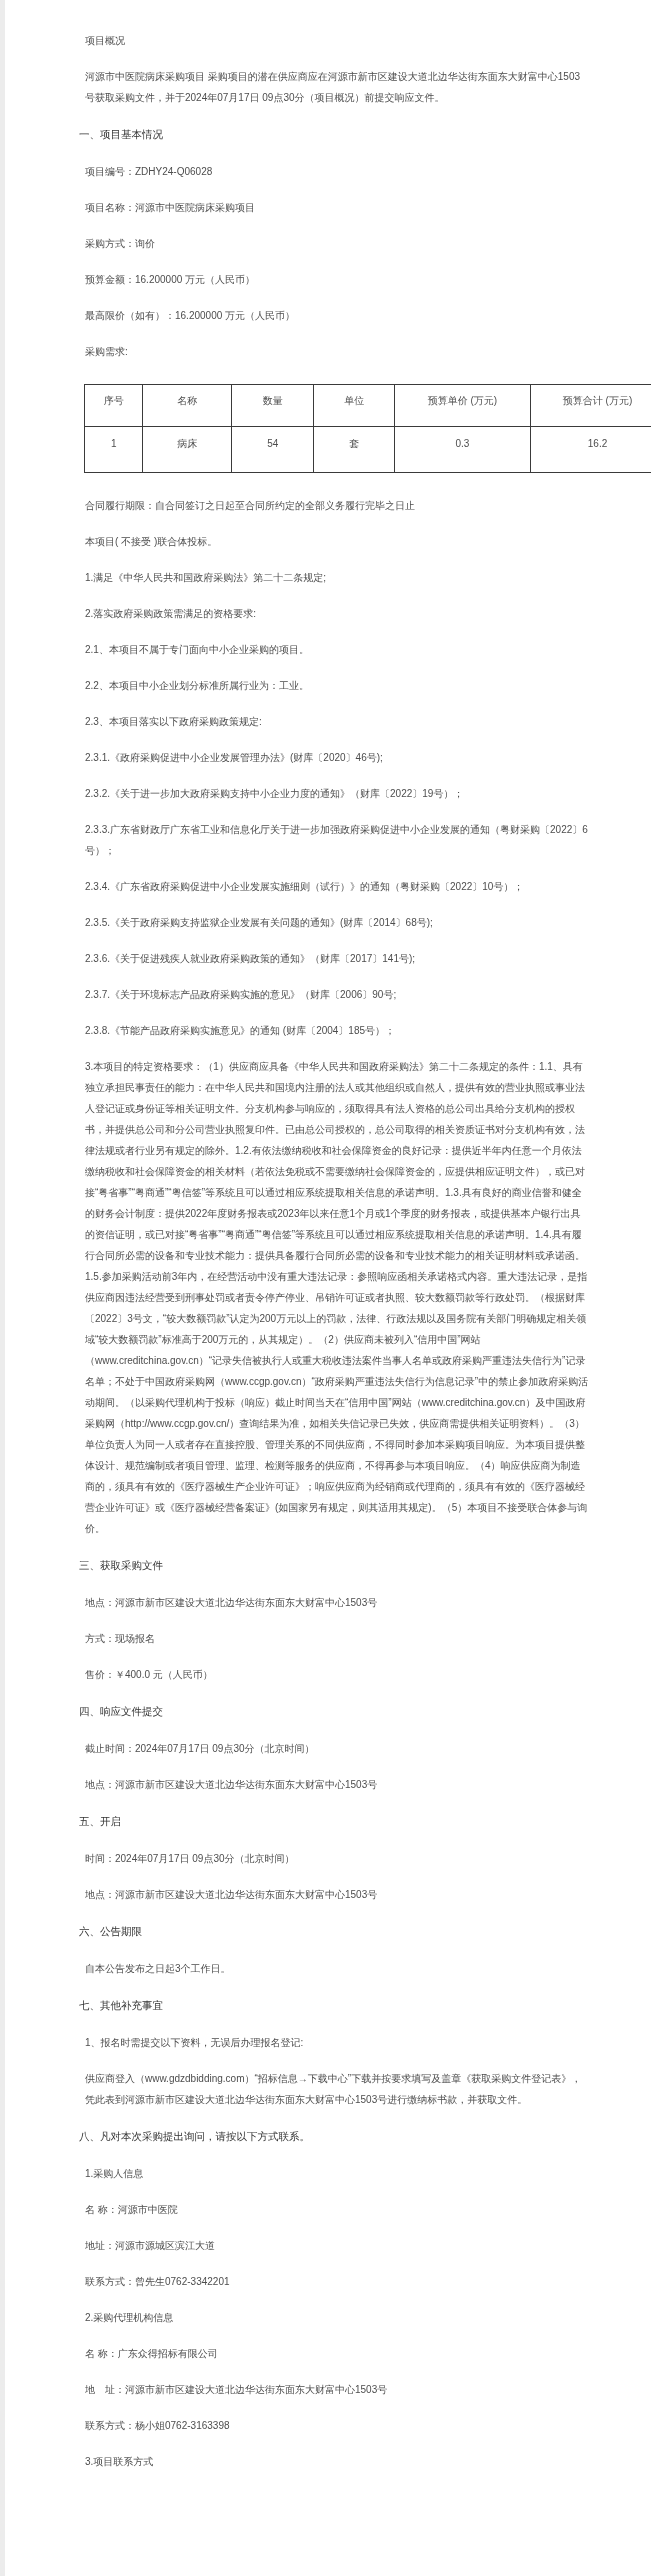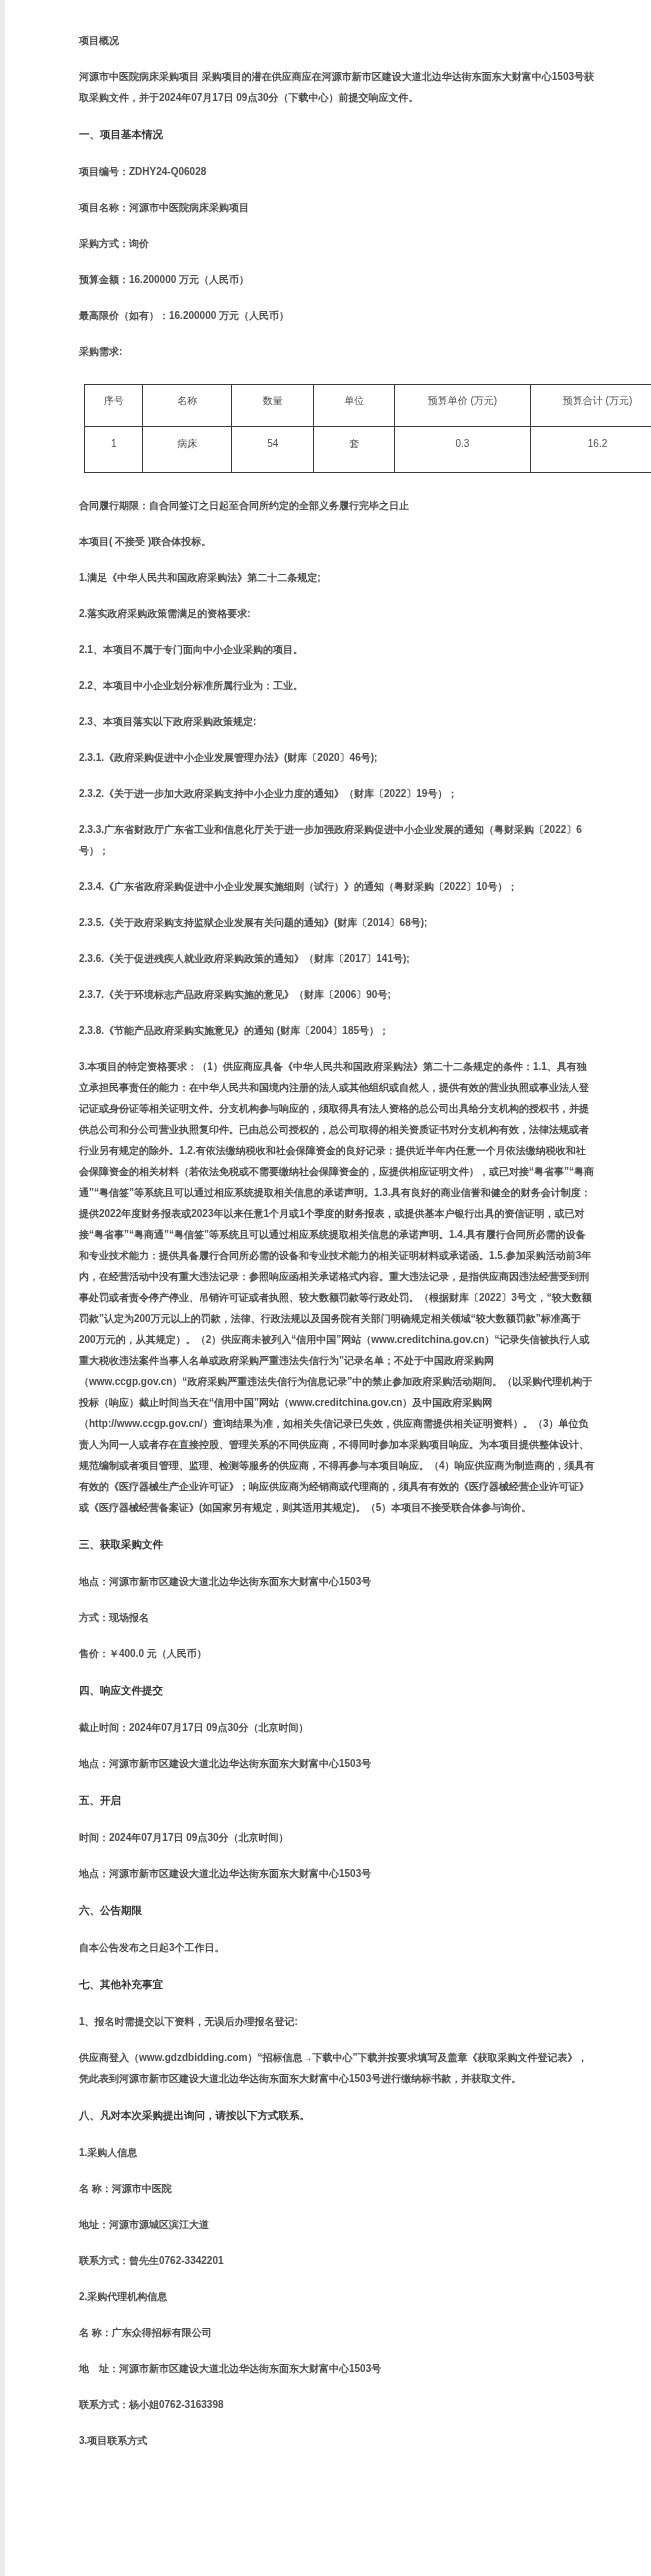--- a/index.html
+++ b/index.html
@@ -1,36 +1,36 @@
 <!DOCTYPE html>
 <html style="font-size:10.5px"><head>
 <meta charset="utf-8">
 <style>
   html,body{margin:0;padding:0;background:#ffffff;}
   body{font-family:"Liberation Sans","DejaVu Sans",sans-serif;color:#4d4d4d;}
   .page{position:relative;width:651px;min-height:2576px;background:#ffffff;margin:0;}
   .edge-left{position:absolute;left:0;top:0;width:5.3px;height:100%;background:#ececec;}
   .content{padding:14.5px 56px 39px 79px;font-size:10px;}
-  p.ln{line-height:21px;margin:15px 0;font-weight:700;}
-  h2.hd{font-size:10.5px;line-height:21px;margin:16px 0;color:#333333;font-weight:700;}
+  p.ln{line-height:21px;margin:15px 6px;font-weight:400;}
+  h2.hd{font-size:10.5px;line-height:21px;margin:16px 0;color:#333333;font-weight:400;}
   table.items{border-collapse:collapse;table-layout:fixed;width:581px;margin:22.3px 0 22.3px 5.3px;color:#4d4d4d;}
   table.items th,table.items td{border:0.7px solid #3a3a3a;text-align:center;font-weight:400;
     vertical-align:top;padding:8.5px 4px 17px 4px;font-size:10px;line-height:16px;}
   table.items td{padding-bottom:20px;}
   .c1{width:10.0%}.c2{width:15.3%}.c3{width:14.2%}.c4{width:13.9%}.c5{width:23.4%}.c6{width:23.2%}
 </style>
 </head>
 <body>
 
 <div class="page">
   <div class="edge-left"></div>
   <div class="content">
 
     <p class="ln">项目概况</p>
-    <p class="ln">河源市中医院病床采购项目 采购项目的潜在供应商应在河源市新市区建设大道北边华达街东面东大财富中心1503号获取采购文件，并于2024年07月17日 09点30分（下载中心）前提交响应文件。</p>
+    <p class="ln">河源市中医院病床采购项目 采购项目的潜在供应商应在河源市新市区建设大道北边华达街东面东大财富中心1503号获取采购文件，并于2024年07月17日 09点30分（项目概况）前提交响应文件。</p>
 
     <h2 class="hd">一、项目基本情况</h2>
     <p class="ln">项目编号：ZDHY24-Q06028</p>
     <p class="ln">项目名称：河源市中医院病床采购项目</p>
     <p class="ln">采购方式：询价</p>
     <p class="ln">预算金额：16.200000 万元（人民币）</p>
     <p class="ln">最高限价（如有）：16.200000 万元（人民币）</p>
     <p class="ln">采购需求:</p>
 
     <table class="items">

